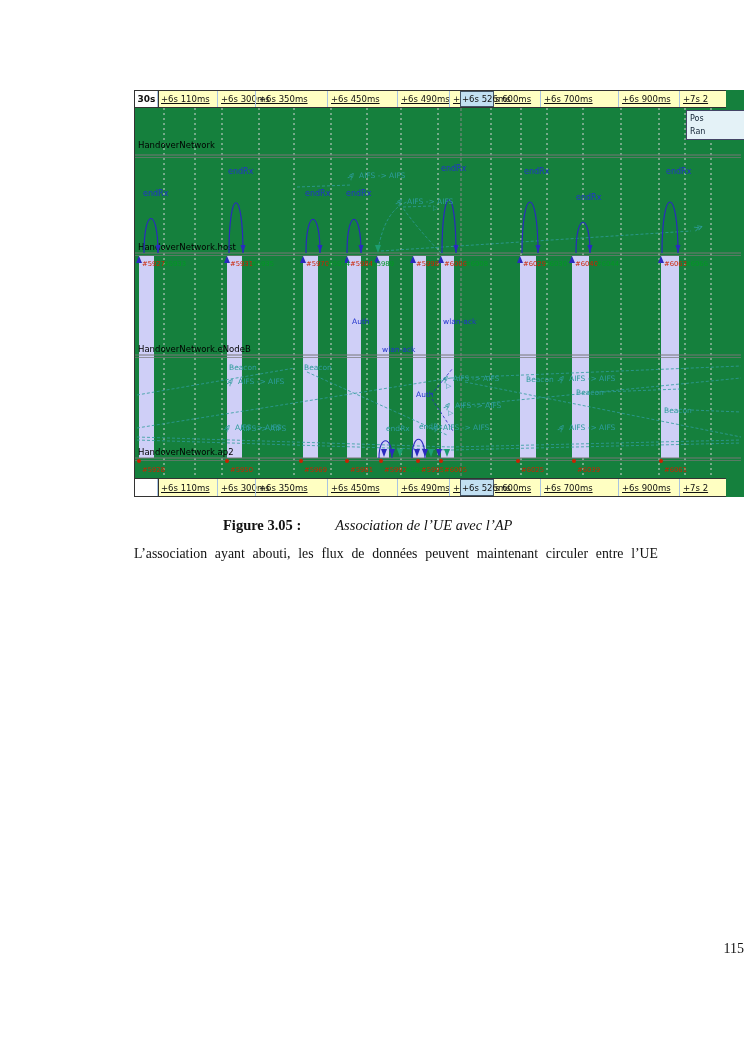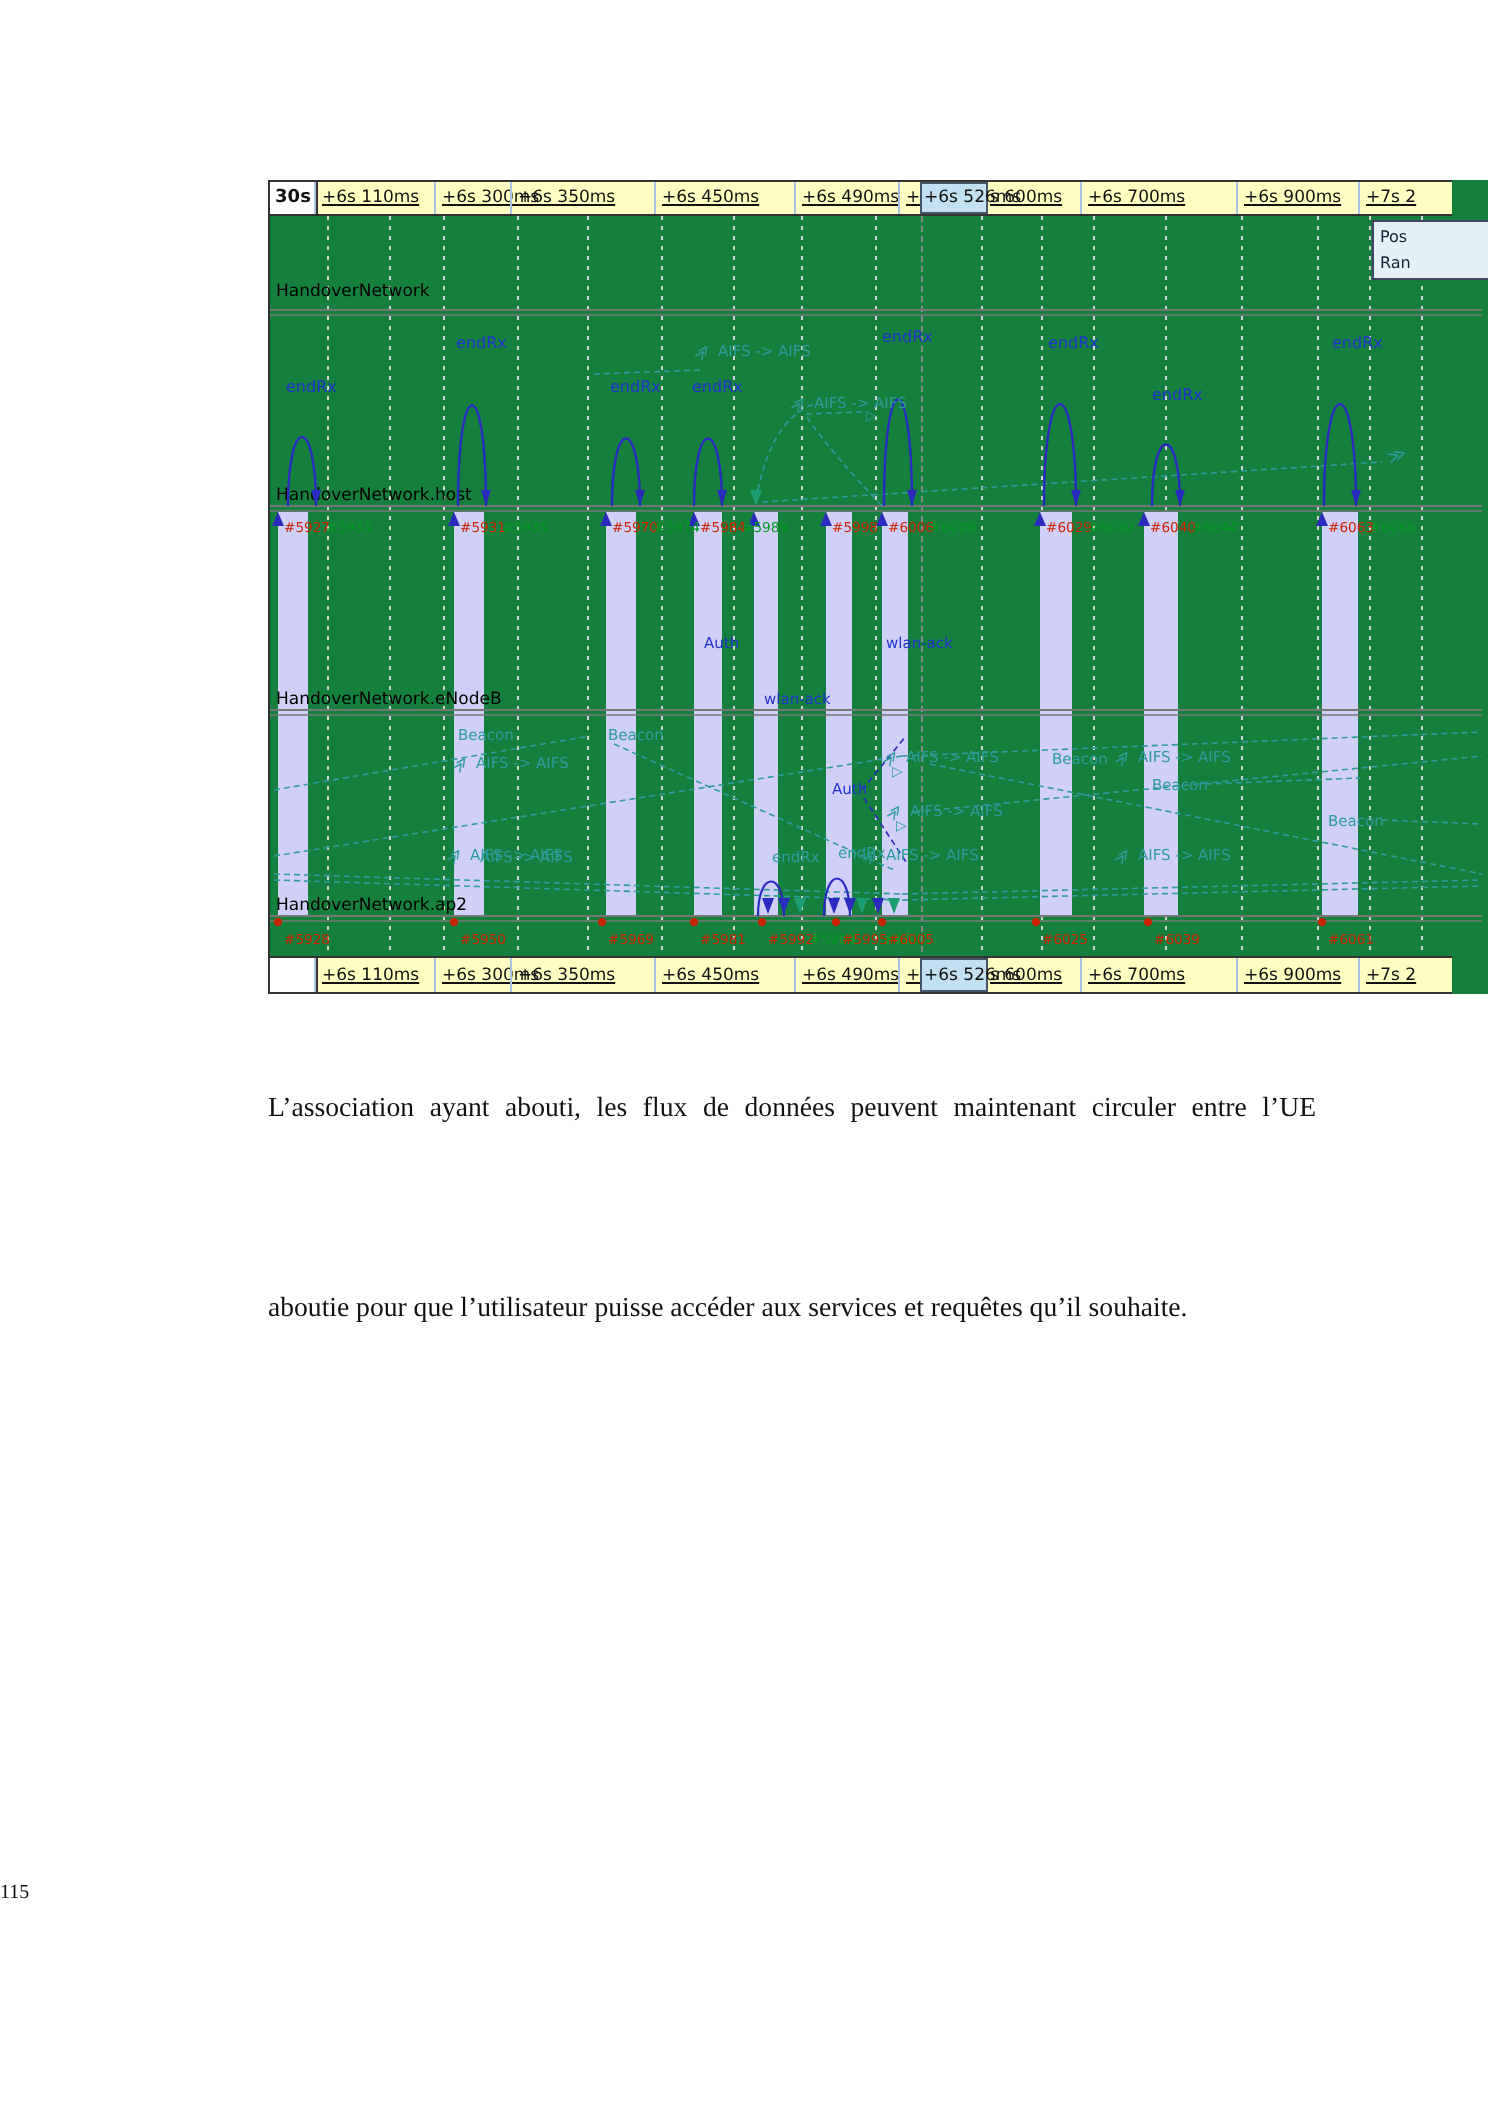--- a/index.html
+++ b/index.html
@@ -21,21 +21,21 @@
            display:flex;align-items:center;font-size:8.5px;padding-left:1px;white-space:nowrap;}
   .posbox{position:absolute;left:551px;top:20px;width:59px;height:30px;background:#e4f2f7;border:1px solid #446;box-sizing:border-box;
           font-size:8px;line-height:13px;padding:1px 0 14px 3px;color:#123;overflow:hidden;}
   .chart-svg{position:absolute;left:0;top:0;}
   
   .caption{position:absolute;left:134px;top:517px;width:524px;font-size:14.5px;}
   .caption .cap-label{font-weight:bold;margin-left:89px;}
   .caption .cap-title{font-style:italic;margin-left:34px;}
   .para-line{position:absolute;left:134px;width:524px;font-size:13.8px;white-space:nowrap;}
   .just{white-space:normal;text-align:justify;text-align-last:justify;}
-  .pageno{position:absolute;left:0;top:941px;width:744px;text-align:left;font-size:10px;}
+  .pageno{position:absolute;left:0;top:941px;width:744px;text-align:right;font-size:14px;}
 </style>
 </head>
 <body>
 
 <div class="page">
 
   <div class="figure">
     <div class="ruler ruler-top">
       <div class="band-bg" style="background: rgb(255, 255, 194);"></div>
       <div class="start-cell">30s</div>
@@ -267,18 +267,20 @@
         <div class="sep" style="left: 405px;"></div>
         <div class="tick" style="left: 409px;">+6s 700ms</div>
         <div class="sep" style="left: 483px;"></div>
         <div class="tick" style="left: 487px;">+6s 900ms</div>
         <div class="sep" style="left: 544px;"></div>
         <div class="tick" style="left: 548px;">+7s 2</div>
         <div class="hl-cell" style="left: 325px; width: 34px;">+6s 526ms</div>
       </div>
   </div>
 
+  <div class="caption">
+    <span class="cap-label">Figure 3.05 :</span><span class="cap-title">Association de l’UE avec l’AP</span>
+  </div>
 
   <div class="para-line just" style="top:546px">L’association ayant abouti, les flux de données peuvent maintenant circuler entre l’UE</div>
-  <div class="para-line" style="top:646px">aboutie pour que l’utilisateur puisse accéder aux services et requêtes qu’il souhaite.</div>
 
   <div class="pageno">115</div>
 </div>
 
 </body></html>

